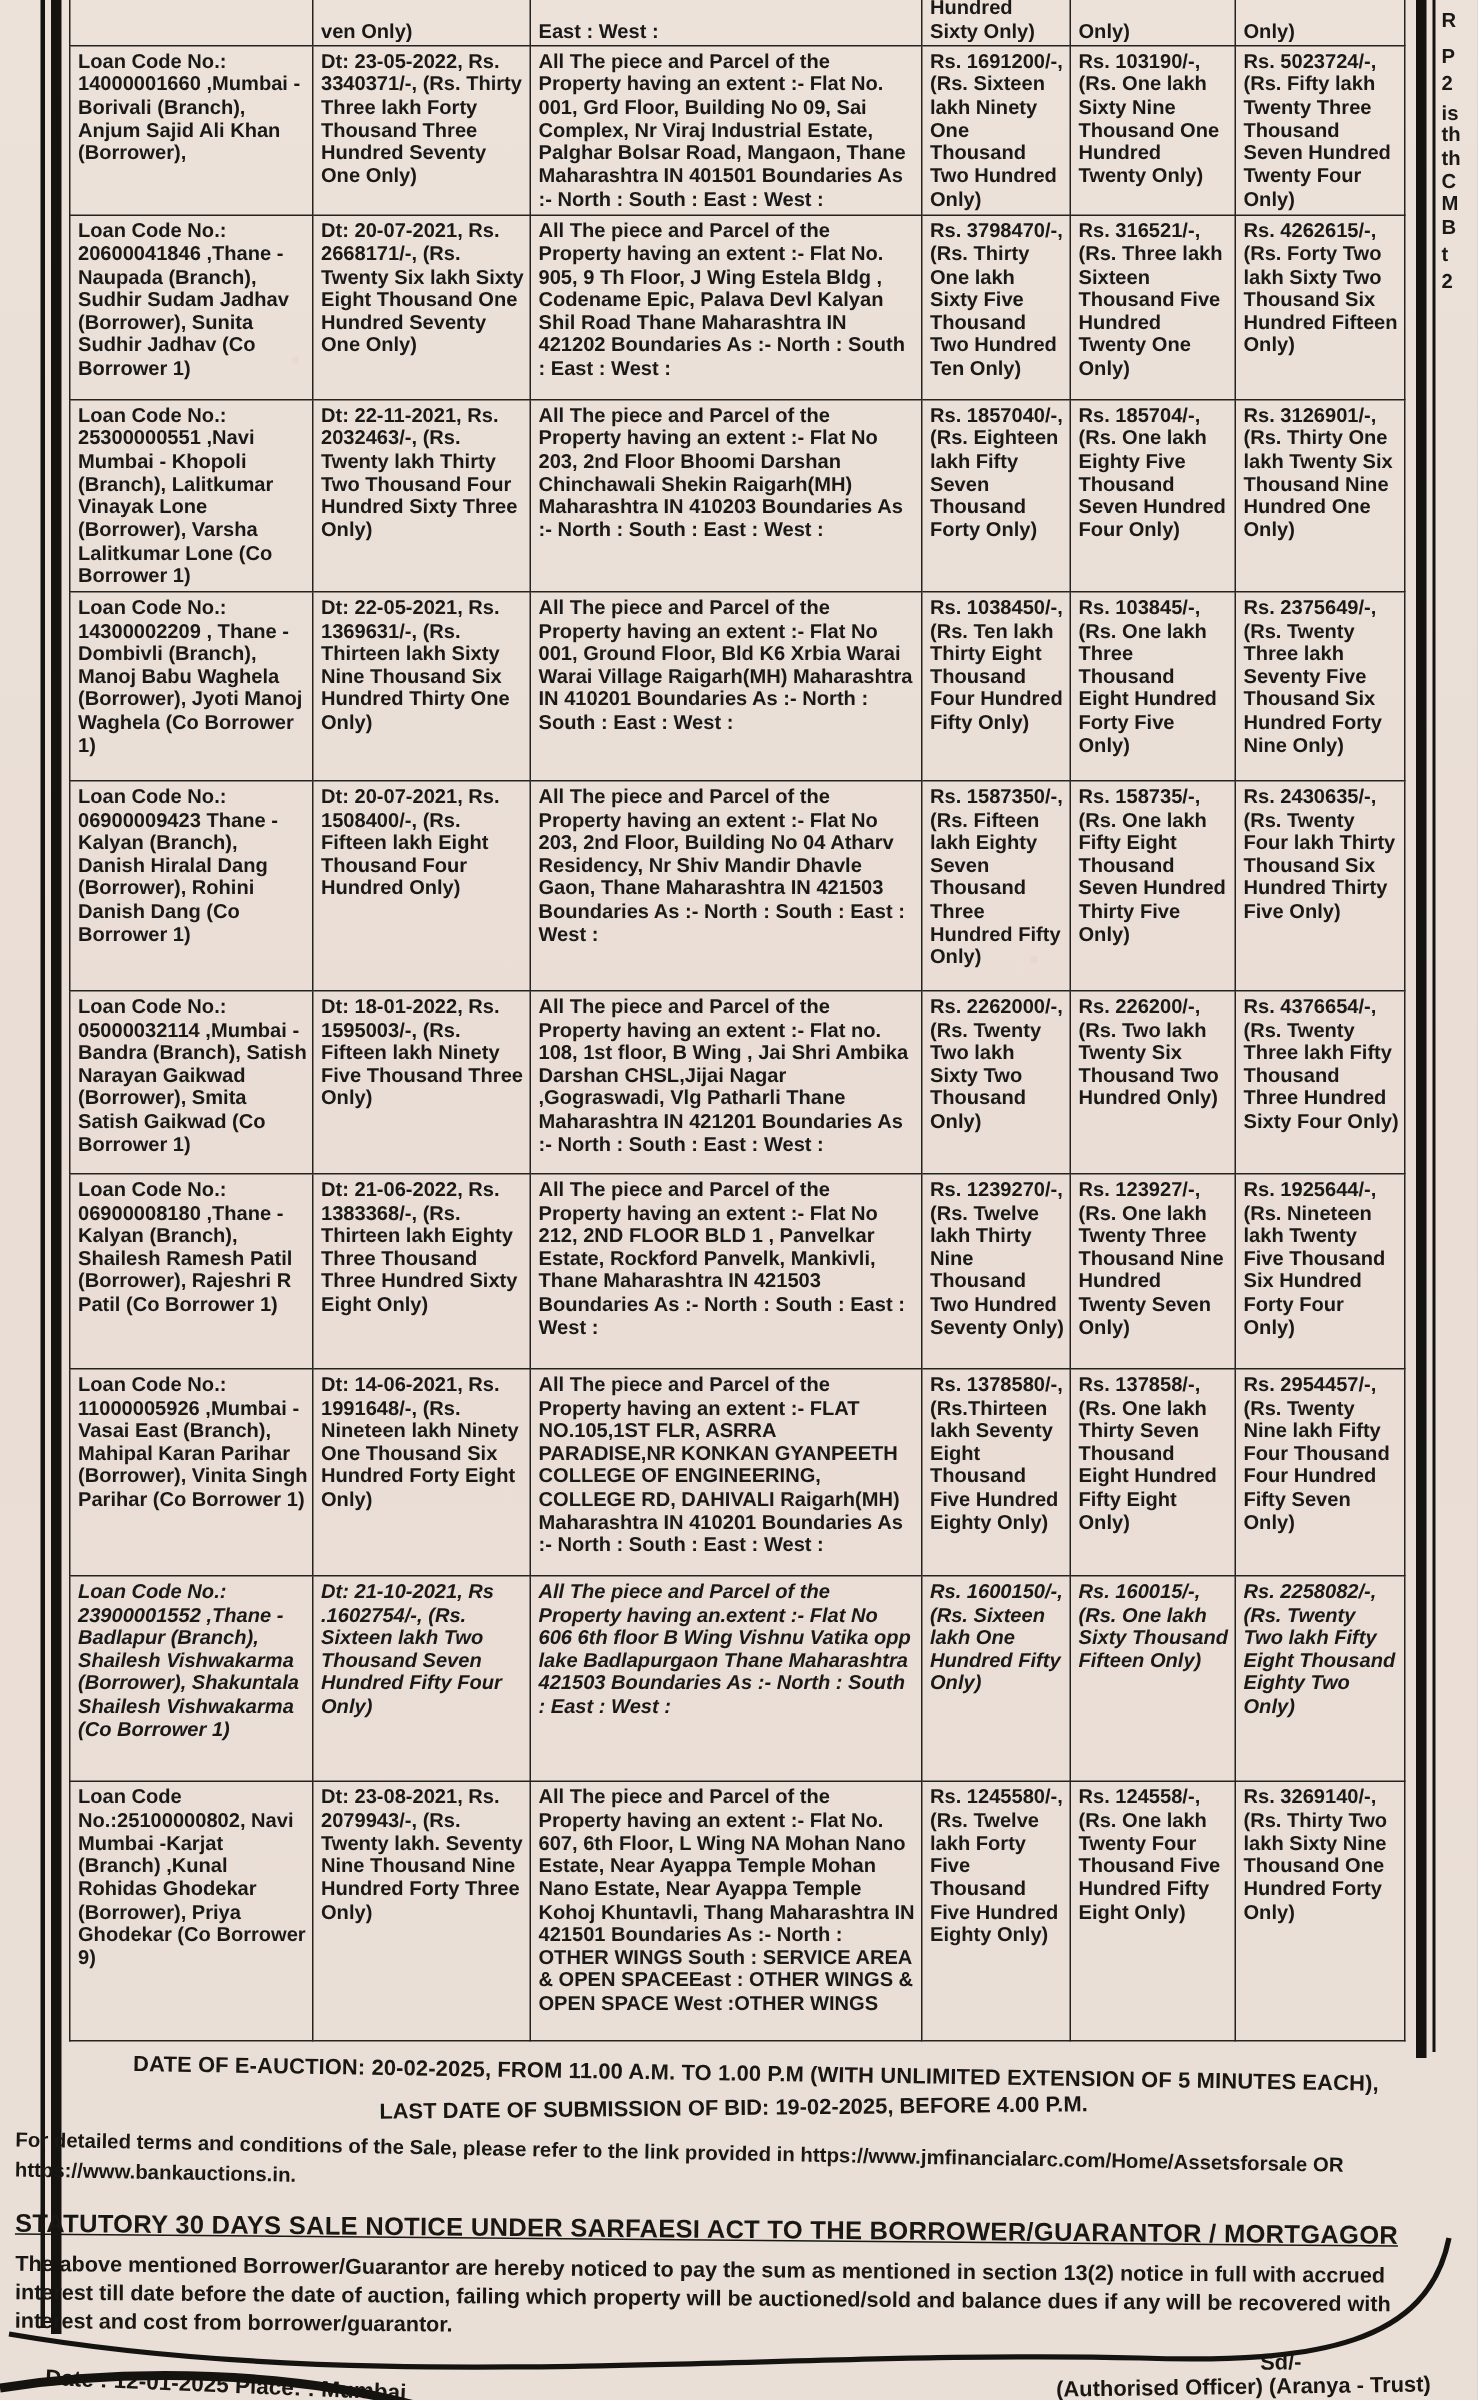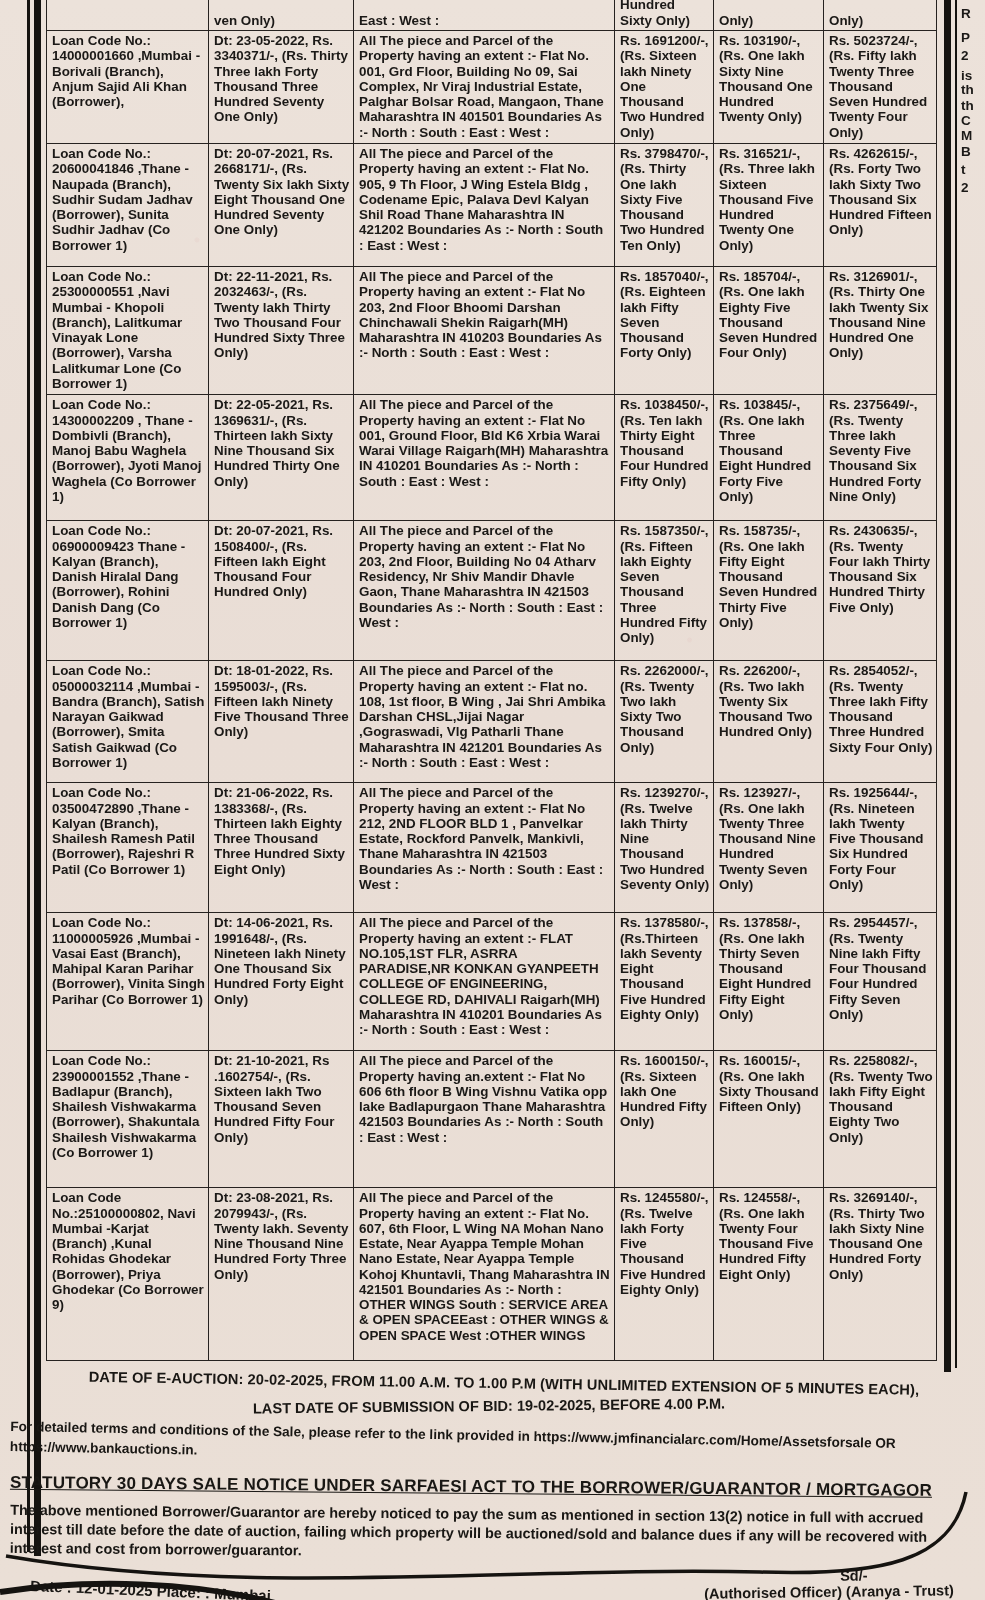--- a/index.html
+++ b/index.html
@@ -45,21 +45,21 @@
     white-space:pre-line;
   }
   tbody tr:nth-child(2){height:112px;}
   tbody tr:nth-child(3){height:123px;}
   tbody tr:nth-child(4){height:127px;}
   tbody tr:nth-child(5){height:126px;}
   tbody tr:nth-child(6){height:140px;}
   tbody tr:nth-child(7){height:122px;}
   tbody tr:nth-child(8){height:130px;}
   tbody tr:nth-child(9){height:138px;}
-  tbody tr:nth-child(10){height:137px;}
+  tbody tr:nth-child(10){height:137px;font-style:italic;}
   tbody tr:nth-child(11){height:173px;}
   
   .footer{
     position:relative;
     margin-left:-36px;width:958px;
     padding-top:14px;
     font-weight:bold;color:#191714;
   }
   .auc-line1{
     text-align:center;font-size:14.6px;transform:rotate(0.9deg);
@@ -176,24 +176,24 @@
         <td>Rs. 1587350/-,(Rs. Fifteen lakh Eighty Seven Thousand Three Hundred Fifty Only)</td>
         <td>Rs. 158735/-, (Rs. One lakh Fifty Eight Thousand Seven Hundred Thirty Five Only)</td>
         <td>Rs. 2430635/-, (Rs. Twenty Four lakh Thirty Thousand Six Hundred Thirty Five Only)</td>
       </tr>
           <tr>
         <td>Loan Code No.: 05000032114 ,Mumbai - Bandra (Branch), Satish Narayan Gaikwad (Borrower), Smita Satish Gaikwad (Co Borrower 1)</td>
         <td>Dt: 18-01-2022, Rs. 1595003/-, (Rs. Fifteen lakh Ninety Five Thousand Three Only)</td>
         <td>All The piece and Parcel of the Property having an extent :- Flat no. 108, 1st floor, B Wing , Jai Shri Ambika Darshan CHSL,Jijai Nagar ,Gograswadi, Vlg Patharli Thane Maharashtra IN 421201 Boundaries As :- North :  South : East : West :</td>
         <td>Rs. 2262000/-,(Rs. Twenty Two lakh Sixty Two Thousand Only)</td>
         <td>Rs. 226200/-, (Rs. Two lakh Twenty Six Thousand Two Hundred Only)</td>
-        <td>Rs. 2854052/-, (Rs. Twenty Three lakh Fifty Thousand Three Hundred Sixty Four Only)</td>
-      </tr>
-          <tr>
-        <td>Loan Code No.: 03500472890 ,Thane - Kalyan (Branch), Shailesh Ramesh Patil (Borrower), Rajeshri R Patil (Co Borrower 1)</td>
+        <td>Rs. 4376654/-, (Rs. Twenty Three lakh Fifty Thousand Three Hundred Sixty Four Only)</td>
+      </tr>
+          <tr>
+        <td>Loan Code No.: 06900008180 ,Thane - Kalyan (Branch), Shailesh Ramesh Patil (Borrower), Rajeshri R Patil (Co Borrower 1)</td>
         <td>Dt: 21-06-2022, Rs. 1383368/-, (Rs. Thirteen lakh Eighty Three Thousand Three Hundred Sixty Eight Only)</td>
         <td>All The piece and Parcel of the Property having an extent :- Flat No 212, 2ND FLOOR BLD 1 , Panvelkar Estate, Rockford Panvelk, Mankivli, Thane Maharashtra IN 421503 Boundaries As :- North :  South : East :  West :</td>
         <td>Rs. 1239270/-,(Rs. Twelve lakh Thirty Nine Thousand Two Hundred Seventy Only)</td>
         <td>Rs. 123927/-, (Rs. One lakh Twenty Three Thousand Nine Hundred Twenty Seven Only)</td>
         <td>Rs. 1925644/-, (Rs. Nineteen lakh Twenty Five Thousand Six Hundred Forty Four Only)</td>
       </tr>
           <tr>
         <td>Loan Code No.: 11000005926 ,Mumbai  - Vasai East (Branch), Mahipal Karan Parihar (Borrower), Vinita Singh  Parihar (Co Borrower 1)</td>
         <td>Dt: 14-06-2021, Rs. 1991648/-, (Rs. Nineteen lakh Ninety One Thousand Six Hundred Forty Eight Only)</td>
         <td>All The piece and Parcel of the Property having an extent :- FLAT NO.105,1ST FLR, ASRRA PARADISE,NR KONKAN GYANPEETH COLLEGE OF ENGINEERING, COLLEGE RD, DAHIVALI Raigarh(MH) Maharashtra IN 410201 Boundaries As :- North :  South : East :  West :</td>

